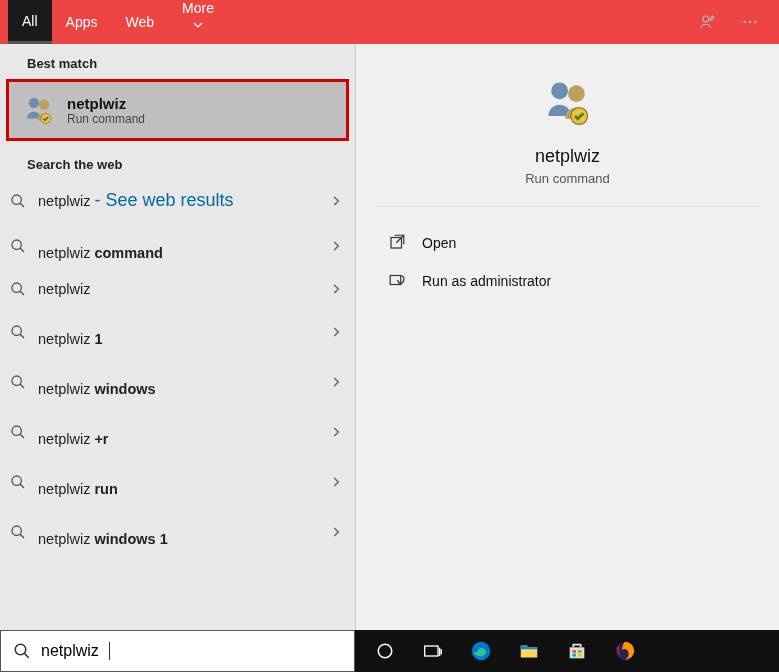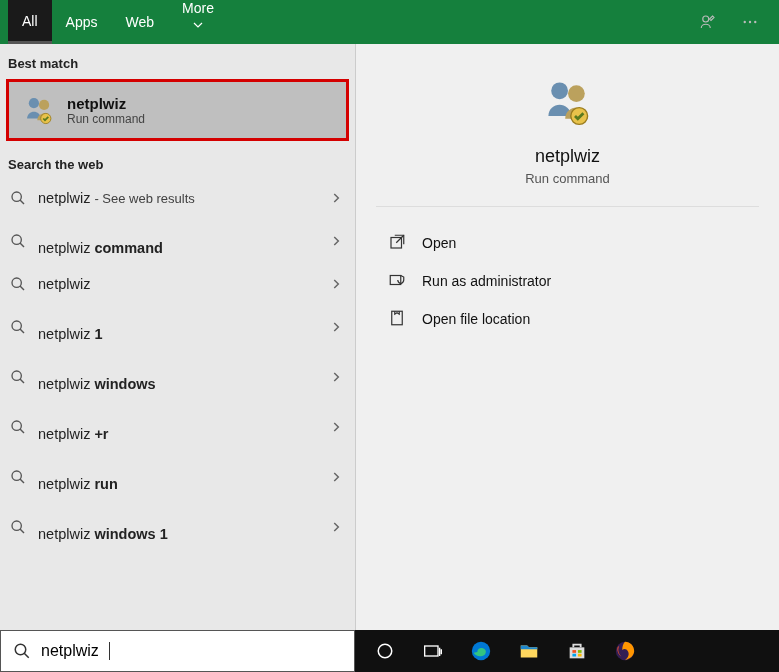--- a/index.html
+++ b/index.html
@@ -1,38 +1,38 @@
 <!DOCTYPE html>
 <html><head>
 <meta charset="utf-8">
 <style>
 * { margin: 0; padding: 0; box-sizing: border-box; font-family: 'Segoe UI', Tahoma, sans-serif; }
 body { width: 779px; height: 672px; display: flex; flex-direction: column; background: #e8e8e8; overflow: hidden; }
 
-.top-tabs { background: #15803d; height: 44px; display: flex; align-items: center; padding: 0 8px; color: #fff; justify-content: flex-end; }
+.top-tabs { background: #ef4444; height: 44px; display: flex; align-items: center; padding: 0 8px; color: #fff; justify-content: flex-end; }
 .tab { padding: 0 14px; height: 100%; display: flex; align-items: center; font-size: 14px; cursor: pointer; }
 .tab.active { background: #1a1a1a; border-bottom: 3px solid #555; }
 .tab-more { display: flex; align-items: center; gap: 4px; flex-direction: column; }
 .top-icons { margin-left: auto; display: flex; gap: 24px; align-items: center; padding-right: 12px; color: #bbb; }
 
 .main { flex: 1; display: flex; overflow: hidden; }
 .left { width: 355px; display: flex; flex-direction: column; overflow-y: auto; }
 .right { flex: 1; background: #f0f0f0; border-left: 1px solid #ccc; display: flex; flex-direction: column; }
 
-.section-header { font-size: 13px; font-weight: 600; padding: 12px 8px 8px; color: #222; }
+.section-header { font-size: 13px; font-weight: 600; padding: 12px 20px 8px; color: #222; margin-left: 7px; }
 
 .best-match { margin: 0 6px 4px; border: 3px solid #d40000; background: #bfbfbf; padding: 10px 12px; display: flex; gap: 10px; align-items: center; }
 .best-match .icon-box { width: 36px; height: 36px; display: flex; align-items: center; justify-content: center; }
 .bm-title { font-size: 15px; font-weight: 600; color: #111; }
 .bm-sub { font-size: 12px; color: #444; }
 
 .web-item { padding: 10px 12px 10px 10px; display: flex; align-items: center; gap: 12px; cursor: pointer; }
 .web-text { flex: 1; font-size: 14.5px; color: #222; display: flex; flex-wrap: wrap; gap: 4px; align-items: baseline; }
 .web-text .bold { font-weight: 600; margin-top: 14px; }
-.web-text .suffix { color: #404040; font-size: 13px; }
+.web-text .suffix { color: #0369a1; font-size: 18px; }
 .chevron { color: #666; }
 
 .search-icon-sm { width: 16px; height: 16px; }
 
 .detail-head { text-align: center; padding: 30px 0 20px; border-bottom: 1px solid #ddd; margin: 0 20px; }
 .detail-icon { width: 56px; height: 56px; margin: 0 auto 16px; }
 .detail-title { font-size: 18px; font-weight: 400; color: #111; }
 .detail-sub { font-size: 13px; color: #555; margin-top: 4px; }
 
 .actions { padding: 16px 10px; }
@@ -230,27 +230,20 @@
           </svg>
         <span>Open</span>
       </div>
       <div class="action">
         <svg class="aicon" viewBox="0 0 24 24" fill="none" stroke="currentColor" stroke-width="1.6">
             <rect x="3" y="6" width="14" height="12"></rect>
             <path d="M17 6l4 2v4c0 3-4 5-4 5s-4-2-4-5"></path>
           </svg>
         <span>Run as administrator</span>
       </div>
-      <div class="action">
-        <svg class="aicon" viewBox="0 0 24 24" fill="none" stroke="currentColor" stroke-width="1.6">
-            <rect x="5" y="3" width="14" height="18"></rect>
-            <path d="M9 3v4l3-2 3 2V3"></path>
-          </svg>
-        <span>Open file location</span>
-      </div>
     </div>
   </div>
 </div>
 
 <div class="bottom">
   <div class="search-bar">
     <svg width="18" height="18" viewBox="0 0 24 24" fill="none" stroke="#333" stroke-width="2">
         <circle cx="10" cy="10" r="7"></circle>
         <path d="M21 21l-6-6"></path>
       </svg>

